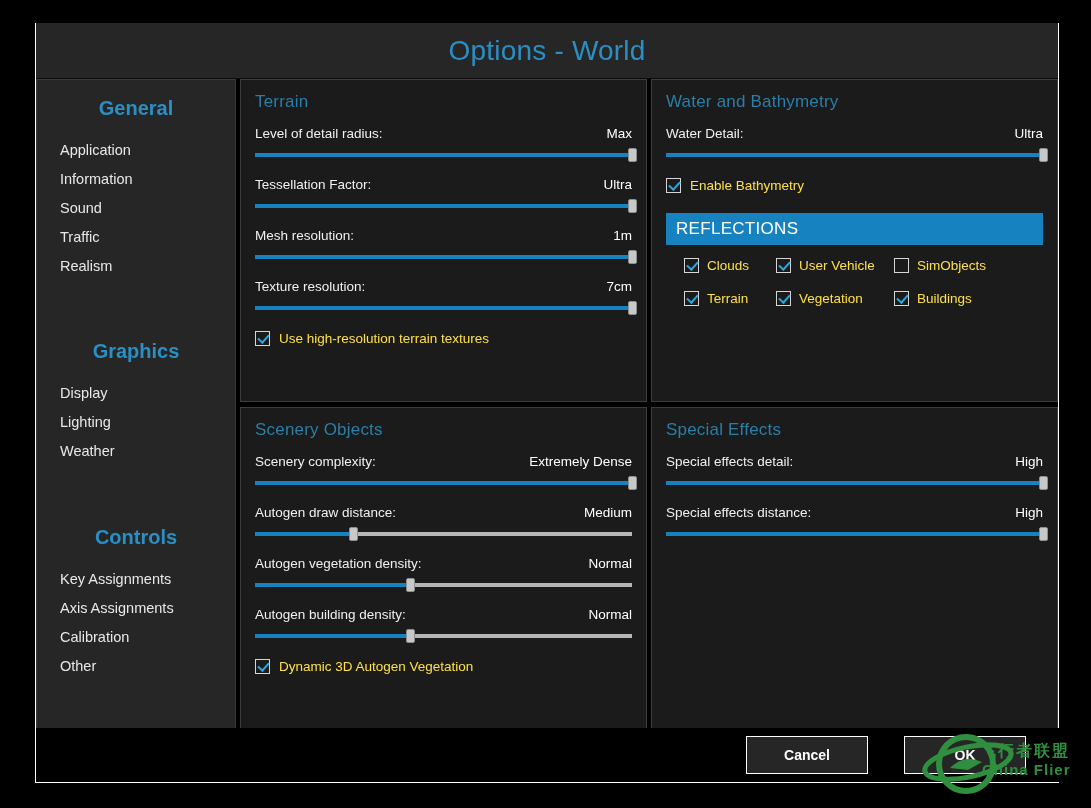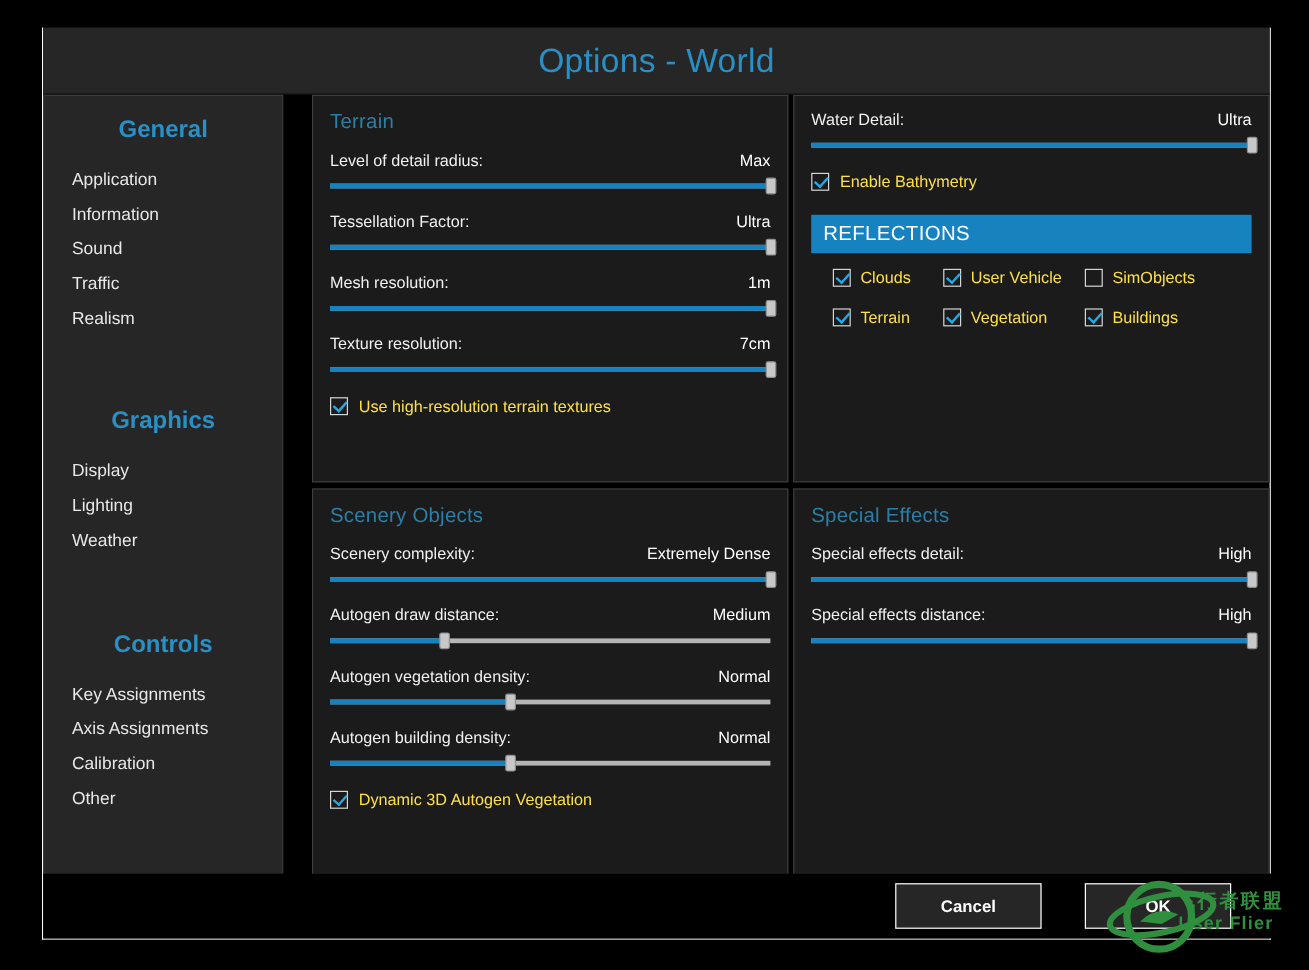--- a/index.html
+++ b/index.html
@@ -84,21 +84,20 @@
   }
 
   
   #panels {
     flex: 1;
     display: grid;
     grid-template-columns: 1fr 1fr;
     grid-template-rows: 1fr 1fr;
     gap: 5px 4px;
     padding: 0 2px 0 0;
-    margin-left: 20px;
   }
   .panel {
     background: #1b1b1b;
     border: 1px solid #3d3d3d;
     padding: 12px 14px 10px 14px;
     position: relative;
     overflow: hidden;
   }
   .panel-title {
     color: #2b7ea6;
@@ -338,20 +337,21 @@
           </div>
         </div>
 
         <div class="cbrow">
           <span class="cbox checked"></span>
           <span class="cblabel">Use high-resolution terrain textures</span>
         </div>
       </div>
 
       <div class="panel">
+        <div class="panel-title">Water and Bathymetry</div>
 
         <div class="srow">
           <div class="srow-labels">
             <span class="srow-label">Water Detail:</span>
             <span class="srow-value">Ultra</span>
           </div>
           <div class="track">
             <div class="track-bg"></div>
             <div class="track-fill" style="width: 100%;"></div>
             <div class="thumb" style="left: 100%;"></div>
@@ -488,14 +488,14 @@
 
 </div>
 
 <div id="watermark">
   <svg width="170" height="72" viewBox="0 0 170 72">
     <ellipse cx="48" cy="34" rx="44" ry="15" fill="none" stroke="#2f8f3e" stroke-width="5" transform="rotate(-12 48 34)"></ellipse>
     <circle cx="46" cy="36" r="27" fill="none" stroke="#2f8f3e" stroke-width="6"></circle>
     <path d="M30 40 Q44 26 62 34 L48 42 Z" fill="#2f8f3e"></path>
   </svg>
   <div id="wm-text-cn">飞行者联盟</div>
-  <div id="wm-text-en">User Flier</div>
+  <div id="wm-text-en">China Flier</div>
 </div>
 
 </body></html>

